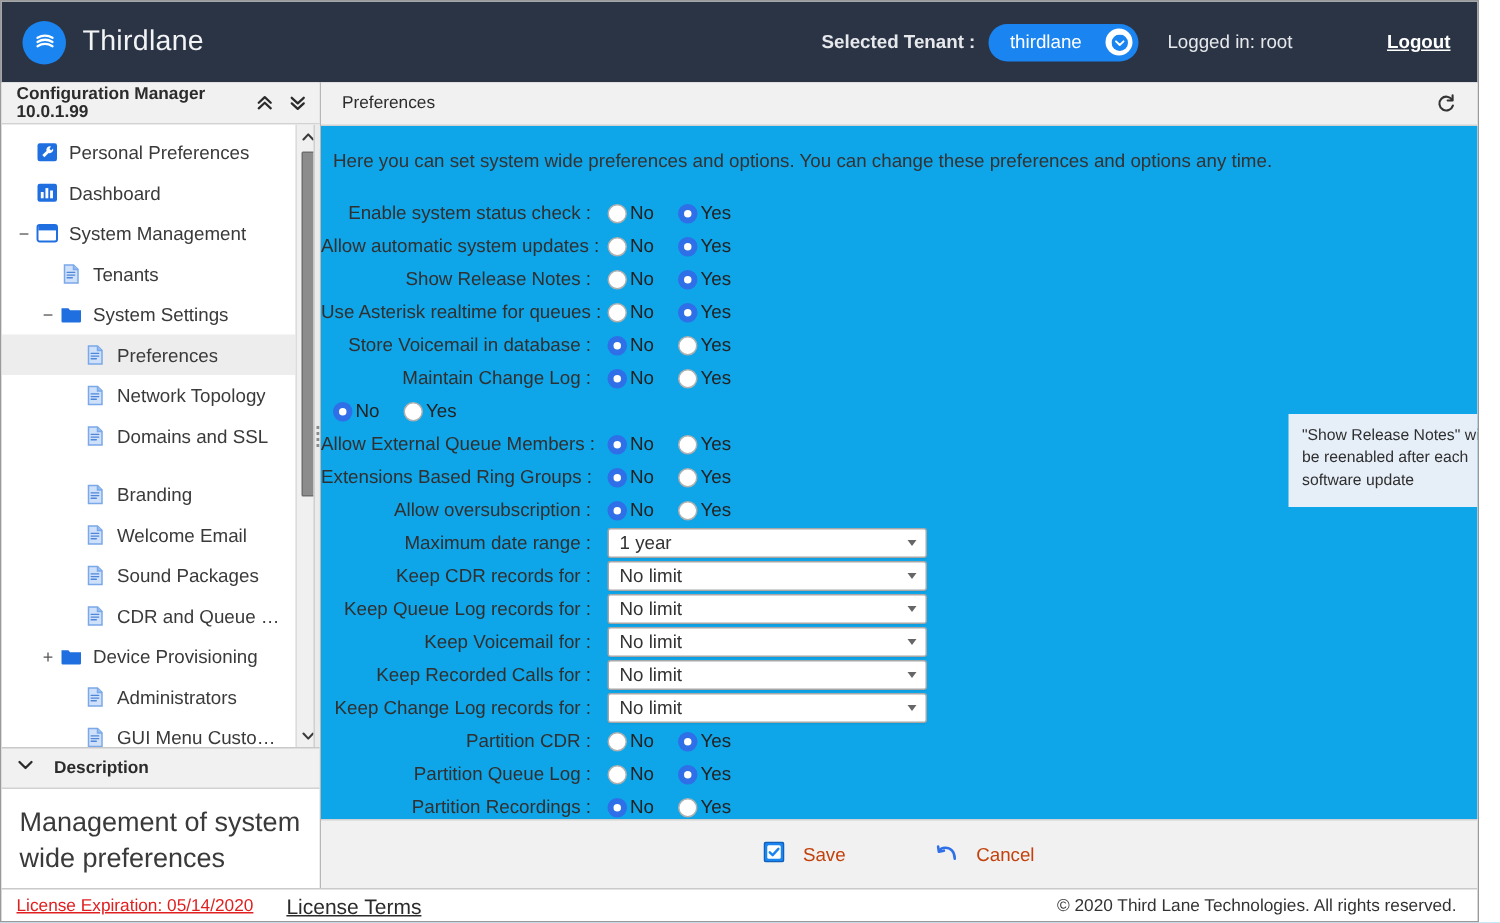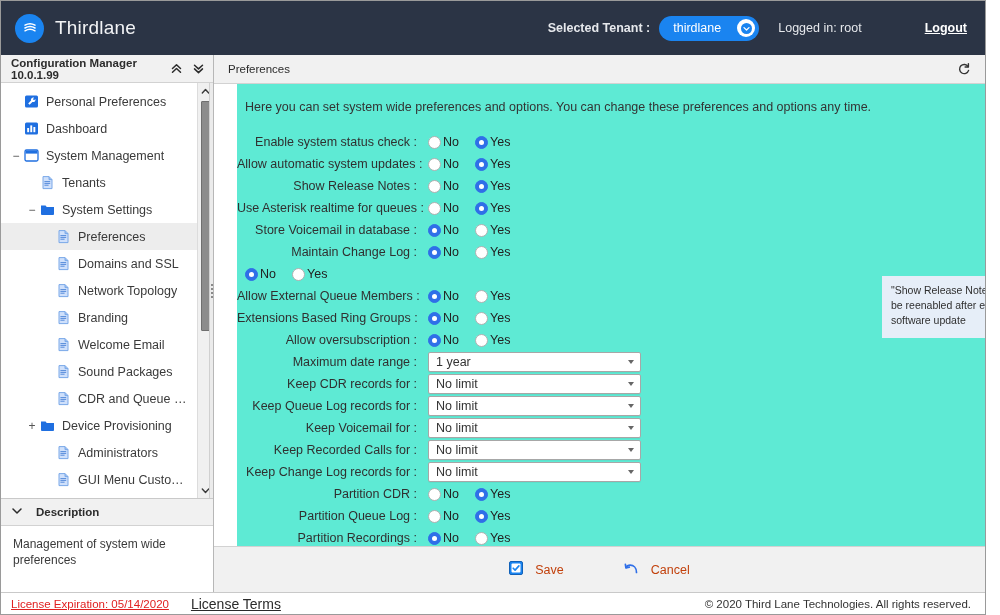--- a/index.html
+++ b/index.html
@@ -138,39 +138,39 @@
   .desc-header {
     height: 28px; flex: 0 0 28px; background: #f1f1f1;
     border-top: 1px solid #c9c9c9; border-bottom: 1px solid #d2d2d2;
     display: flex; align-items: center; gap: 13px; padding: 0 10px;
     cursor: pointer;
   }
   .desc-title { font-size: 11.5px; color: #2c2c2c; font-weight: bold; }
   .desc-body {
     height: 66px; flex: 0 0 66px; background: #fff;
     padding: 10px 12px 0 12px;
-    font-size: 12px; color: #3a3a3a; line-height: 1.35;
+    font-size: 18px; color: #3a3a3a; line-height: 1.35;
   }
 
   
   .main {
     flex: 1 1 auto; display: flex; flex-direction: column;
     min-width: 0; background: #fff;
   }
   .main-tabbar {
     height: 29px; flex: 0 0 29px; background: #f1f1f1;
     border-bottom: 1px solid #d2d2d2;
     display: flex; align-items: center; padding: 0 12px 0 14px;
   }
   .main-tab { font-size: 11.5px; color: #2c2c2c; }
   .refresh-btn { margin-left: auto; cursor: pointer; line-height: 0; padding: 2px; }
 
   .main-scroll {
     flex: 1 1 auto; overflow: hidden; padding: 16px 0 0 0;
-    position: relative; background: #5eead4; margin-left: 23px;
+    position: relative; background: #0ea5e9;
   }
   .intro {
     font-size: 12.5px; color: #333; padding: 0 0 0 8px; margin-bottom: 17px;
   }
 
   .form { position: relative; }
   .frow {
     display: flex; align-items: center; height: 22px; margin-bottom: 0;
   }
   .flabel {
@@ -366,34 +366,34 @@
             </div>
             <div class="tnode" style="padding-left: 40px;">
               <span class="tw"></span>
               <span class="ticon">
                 <svg width="15" height="15" viewBox="0 0 15 15">
                   <path d="M3 1.6 h6 l3 3 v9 H3 z" fill="#cfe0fb" stroke="#7aa8e8" stroke-width="1"></path>
                   <path d="M9 1.6 v3 h3" fill="#9cc0f0" stroke="#7aa8e8" stroke-width="1"></path>
                   <path d="M4.8 6.6 h5 M4.8 8.4 h5 M4.8 10.2 h3.4" stroke="#4f86d8" stroke-width="0.95" stroke-linecap="round"></path>
                 </svg>
               </span>
+              <span class="tlabel">Network Topology</span>
+            </div>
+            <div class="tnode" style="padding-left: 40px;">
+              <span class="tw"></span>
+              <span class="ticon">
+                <svg width="15" height="15" viewBox="0 0 15 15">
+                  <path d="M3 1.6 h6 l3 3 v9 H3 z" fill="#cfe0fb" stroke="#7aa8e8" stroke-width="1"></path>
+                  <path d="M9 1.6 v3 h3" fill="#9cc0f0" stroke="#7aa8e8" stroke-width="1"></path>
+                  <path d="M4.8 6.6 h5 M4.8 8.4 h5 M4.8 10.2 h3.4" stroke="#4f86d8" stroke-width="0.95" stroke-linecap="round"></path>
+                </svg>
+              </span>
               <span class="tlabel">Domains and SSL</span>
             </div>
-            <div class="tnode" style="padding-left: 40px;">
-              <span class="tw"></span>
-              <span class="ticon">
-                <svg width="15" height="15" viewBox="0 0 15 15">
-                  <path d="M3 1.6 h6 l3 3 v9 H3 z" fill="#cfe0fb" stroke="#7aa8e8" stroke-width="1"></path>
-                  <path d="M9 1.6 v3 h3" fill="#9cc0f0" stroke="#7aa8e8" stroke-width="1"></path>
-                  <path d="M4.8 6.6 h5 M4.8 8.4 h5 M4.8 10.2 h3.4" stroke="#4f86d8" stroke-width="0.95" stroke-linecap="round"></path>
-                </svg>
-              </span>
-              <span class="tlabel">Network Topology</span>
-            </div>
-            <div class="tnode" style="padding-left: 40px;">
+            <div class="tnode" style="padding-left: 40px; margin-top: 12px;">
               <span class="tw"></span>
               <span class="ticon">
                 <svg width="15" height="15" viewBox="0 0 15 15">
                   <path d="M3 1.6 h6 l3 3 v9 H3 z" fill="#cfe0fb" stroke="#7aa8e8" stroke-width="1"></path>
                   <path d="M9 1.6 v3 h3" fill="#9cc0f0" stroke="#7aa8e8" stroke-width="1"></path>
                   <path d="M4.8 6.6 h5 M4.8 8.4 h5 M4.8 10.2 h3.4" stroke="#4f86d8" stroke-width="0.95" stroke-linecap="round"></path>
                 </svg>
               </span>
               <span class="tlabel">Branding</span>
             </div>

